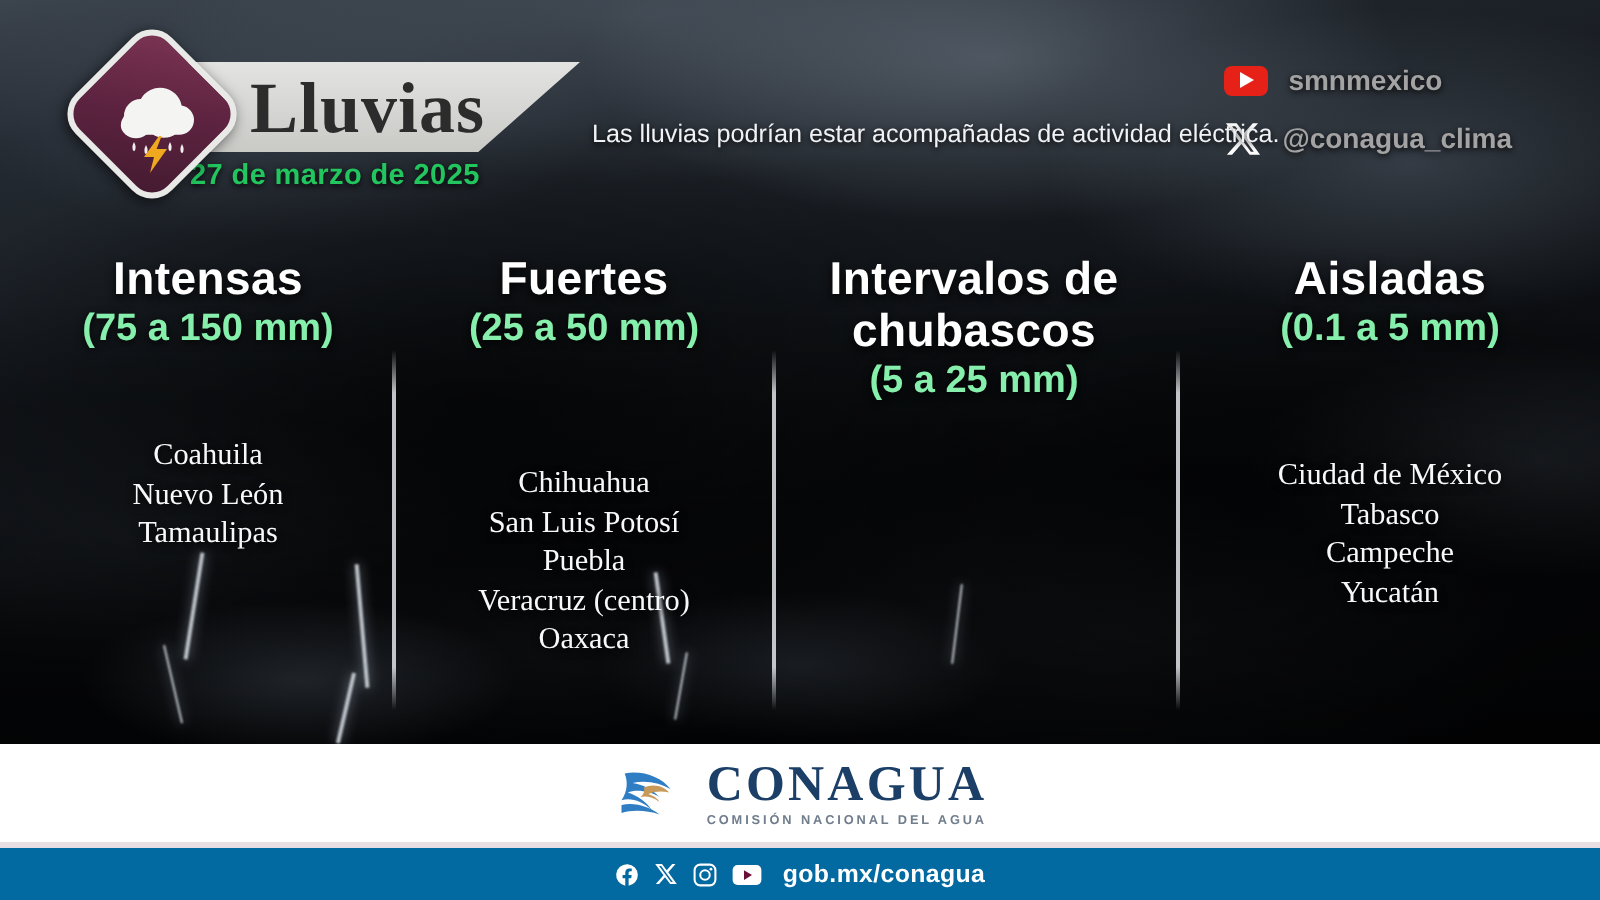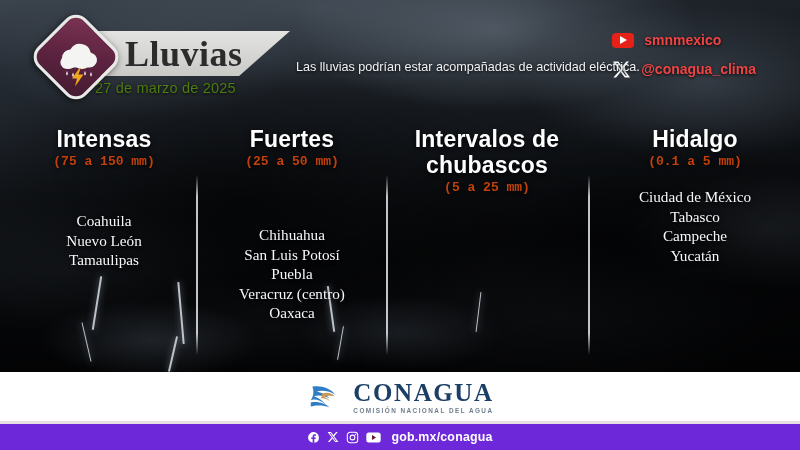--- a/index.html
+++ b/index.html
@@ -79,22 +79,22 @@
     font-weight: bold;
     font-size: 36px;
     color: #2c2c2c;
     letter-spacing: 0.5px;
     line-height: 44px;
   }
   .date {
     position: absolute;
     left: 95px; top: 80px;
     font-size: 14.5px;
-    font-weight: normal;
-    color: #4d7c0f;
+    font-weight: bold;
+    color: #22c55e;
     letter-spacing: 0.2px;
     text-shadow: 0 1px 3px rgba(0,0,0,0.9);
   }
 
   
   .badge {
     position: absolute;
     left: 42px; top: 23px;
     width: 62px; height: 62px;
     background: linear-gradient(145deg, #7c3553 0%, #5d2340 48%, #431a30 100%);
@@ -116,21 +116,21 @@
     right: 44px; top: 30px;
     display: flex; flex-direction: column; gap: 9px;
   }
   .social-row {
     display: flex; align-items: center; gap: 10px;
     height: 20px;
   }
   .social-label {
     font-size: 14px;
     font-weight: bold;
-    color: #ef4444;
+    color: #a3a3a3;
     text-shadow: 0 1px 3px rgba(0,0,0,0.9);
     white-space: nowrap;
   }
   .yt-icon {
     width: 22px; height: 15px;
     background: #e62117;
     border-radius: 4px;
     position: relative;
     flex: 0 0 auto;
   }
@@ -158,43 +158,42 @@
   .col { position: absolute; top: 0; text-align: center; }
   .col-h {
     font-size: 23px;
     font-weight: bold;
     color: #ffffff;
     line-height: 26px;
     text-shadow: 0 2px 5px rgba(0,0,0,0.95);
     letter-spacing: 0.2px;
   }
   .col-sub {
-    font-size: 13px;
-    font-weight: bold;
-    color: #c2410c;
+    font-size: 19px;
+    font-weight: bold;
+    color: #86efac;
     margin-top: 2px;
     text-shadow: 0 1px 4px rgba(0,0,0,0.95);
-    font-family: Liberation Mono, monospace;
   }
   .col-list {
     margin-top: 0;
     font-size: 15.2px;
     color: #f7f8f9;
     line-height: 19.6px;
     text-shadow: 0 1px 4px rgba(0,0,0,0.9);
     white-space: nowrap;
     font-family: Liberation Serif, serif;
   }
   .c1 { left: 28px;  width: 152px; }
   .c1 .col-list { margin-top: 42px; }
   .c2 { left: 202px; width: 180px; }
   .c2 .col-list { margin-top: 56px; }
   .c3 { left: 392px; width: 190px; }
   .c4 { left: 600px; width: 190px; }
-  .c4 .col-list { margin-top: 18px; }
+  .c4 .col-list { margin-top: 52px; }
 
   .dual {
     margin-top: 20px;
     display: flex;
     justify-content: center;
     gap: 9px;
   }
   .dual .left-list  { text-align: right; }
   .dual .right-list { text-align: left; }
   .dual .col-list   { margin-top: 0; }
@@ -237,21 +236,21 @@
     color: #6f7d8c;
     letter-spacing: 1.45px;
     line-height: 9px;
   }
 
   
   .footer {
     position: absolute;
     left: 0; bottom: 0;
     width: 800px; height: 26px;
-    background: #6d28d9;
+    background: #0369a1;
     display: flex;
     align-items: center;
     justify-content: center;
     gap: 7px;
   }
   .footer svg { display: block; }
   .footer-url {
     font-size: 12.4px;
     font-weight: bold;
     color: #ffffff;
@@ -334,21 +333,21 @@
       <div class="col-sub">(25 a 50 mm)</div>
       <div class="col-list">Chihuahua<br>San Luis Potosí<br>Puebla<br>Veracruz (centro)<br>Oaxaca</div>
     </div>
 
     <div class="col c3">
       <div class="col-h">Intervalos de chubascos</div>
       <div class="col-sub">(5 a 25 mm)</div>
     </div>
 
     <div class="col c4">
-      <div class="col-h">Hidalgo</div>
+      <div class="col-h">Aisladas</div>
       <div class="col-sub">(0.1 a 5 mm)</div>
       <div class="col-list">Ciudad de México<br>Tabasco<br>Campeche<br>Yucatán</div>
     </div>
   </div>
 
   <div class="band">
     <svg class="logo-mark" viewBox="0 0 48 48">
       <path d="M8 11 C19 9 31 13 37 21 C31 17 21 15 13 17 C19 18 26 21 30 26 C24 22 15 21 10 23 C16 25 22 29 25 34 C19 28 11 26 6 28 C10 22 10 16 8 11 Z" fill="#2f7ec4"></path>
       <path d="M6 31 C14 29 24 32 30 37 C22 34 12 34 6 36 Z" fill="#2f7ec4"></path>
       <path d="M20 20 C26 17 33 19 36 23 C32 22 27 22 23 24 C26 25 29 27 30 29 C26 26 21 25 18 26 C20 24 21 22 20 20 Z" fill="#c79a5a"></path>

